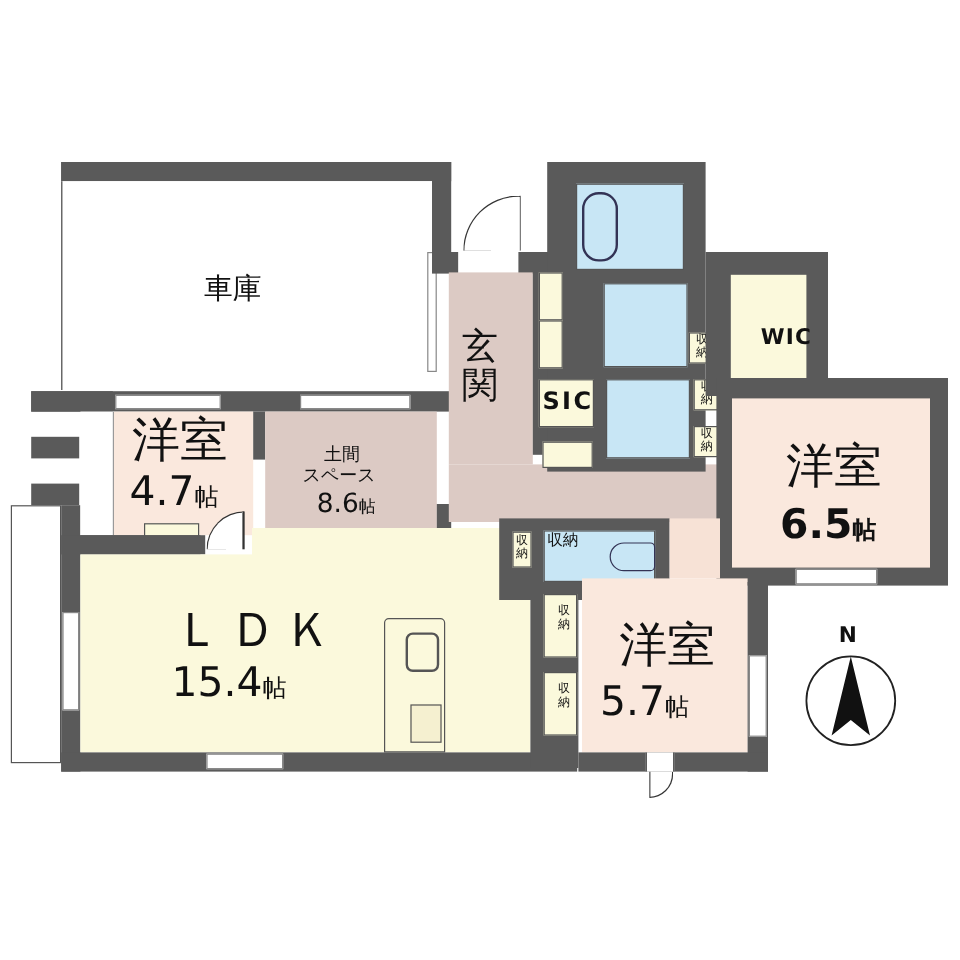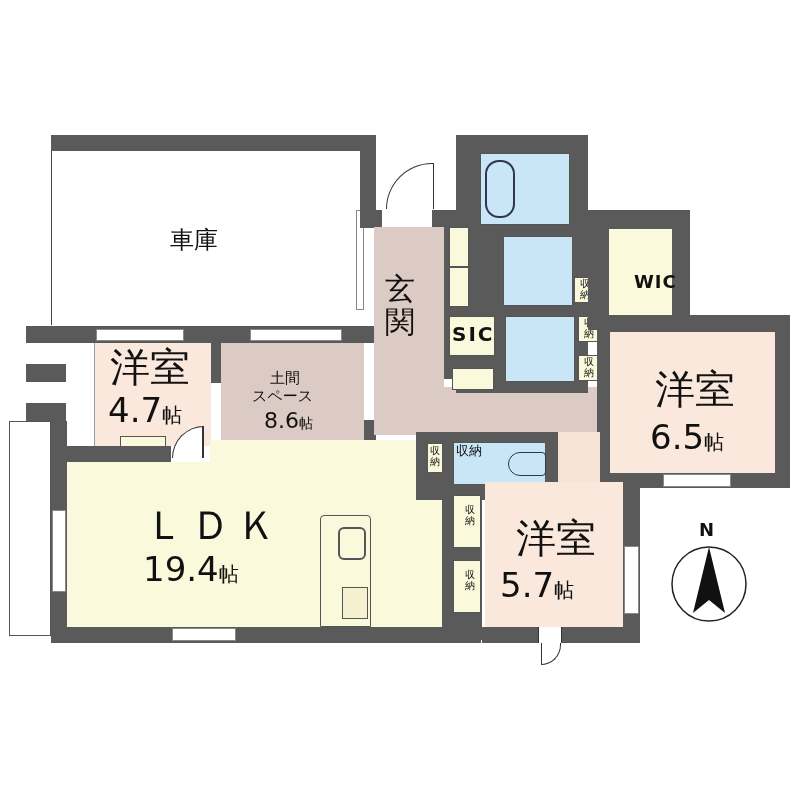--- a/index.html
+++ b/index.html
@@ -95,31 +95,31 @@
 <div class="abs storage" style="left:578px;top:355px;width:22px;height:26px;"></div>
 <div class="lbl tiny" style="left:584px;top:357px;width:10px;white-space:pre-line;">収
 納</div>
 
 <div class="abs wall" style="left:588px;top:210px;width:102px;height:120px;"></div>
 <div class="abs storage" style="left:609px;top:229px;width:63px;height:101px;border:none;"></div>
 <div class="lbl" style="left:634px;top:273px;font-size:18px;font-weight:bold;letter-spacing:1px;">WIC</div>
 <div class="abs wall" style="left:597px;top:315px;width:193px;height:173px;"></div>
 <div class="abs room-pink" style="left:610px;top:332px;width:165px;height:141px;"></div>
 <div class="lbl big" style="left:655px;top:369px;">洋室</div>
-<div class="lbl mid" style="left:650px;top:420px;">
+<div class="lbl mid" style="left:650px;top:420px;font-weight:bold;">
   <span>6.5</span><span class="unit">帖</span>
 </div>
 <div class="abs win" style="left:663px;top:474px;width:68px;height:13px;"></div>
 
 <div class="abs wall" style="left:51px;top:446px;width:120px;height:16px;"></div>
 <div class="abs room-yellow" style="left:67px;top:462px;width:375px;height:165px;"></div>
 <div class="abs room-yellow" style="left:210px;top:440px;width:208px;height:30px;"></div>
 <div class="lbl" style="left:145px;top:505px;font-size:40px;letter-spacing:6px;text-align:center;">ＬＤＫ</div>
 <div class="lbl mid" style="left:143px;top:552px;">
-  <span>19.4</span><span class="unit">帖</span>
+  <span>15.4</span><span class="unit">帖</span>
 </div>
 <div class="abs" style="left:320px;top:515px;width:51px;height:112px;border:1px solid #555;border-radius:4px 4px 0 0;background:#fbf9dc;"></div>
 <div class="abs" style="left:338px;top:527px;width:28px;height:33px;border:2px solid #555;border-radius:6px;"></div>
 <div class="abs" style="left:342px;top:587px;width:26px;height:32px;border:1px solid #555;background:#f5f0d0;"></div>
 <div class="abs wall" style="left:51px;top:627px;width:430px;height:16px;"></div>
 <div class="abs win" style="left:172px;top:628px;width:64px;height:13px;"></div>
 <div class="abs wall" style="left:442px;top:500px;width:40px;height:140px;"></div>
 
 <div class="abs wall" style="left:416px;top:432px;width:142px;height:68px;"></div>
 <div class="abs storage" style="left:427px;top:443px;width:16px;height:30px;"></div>

